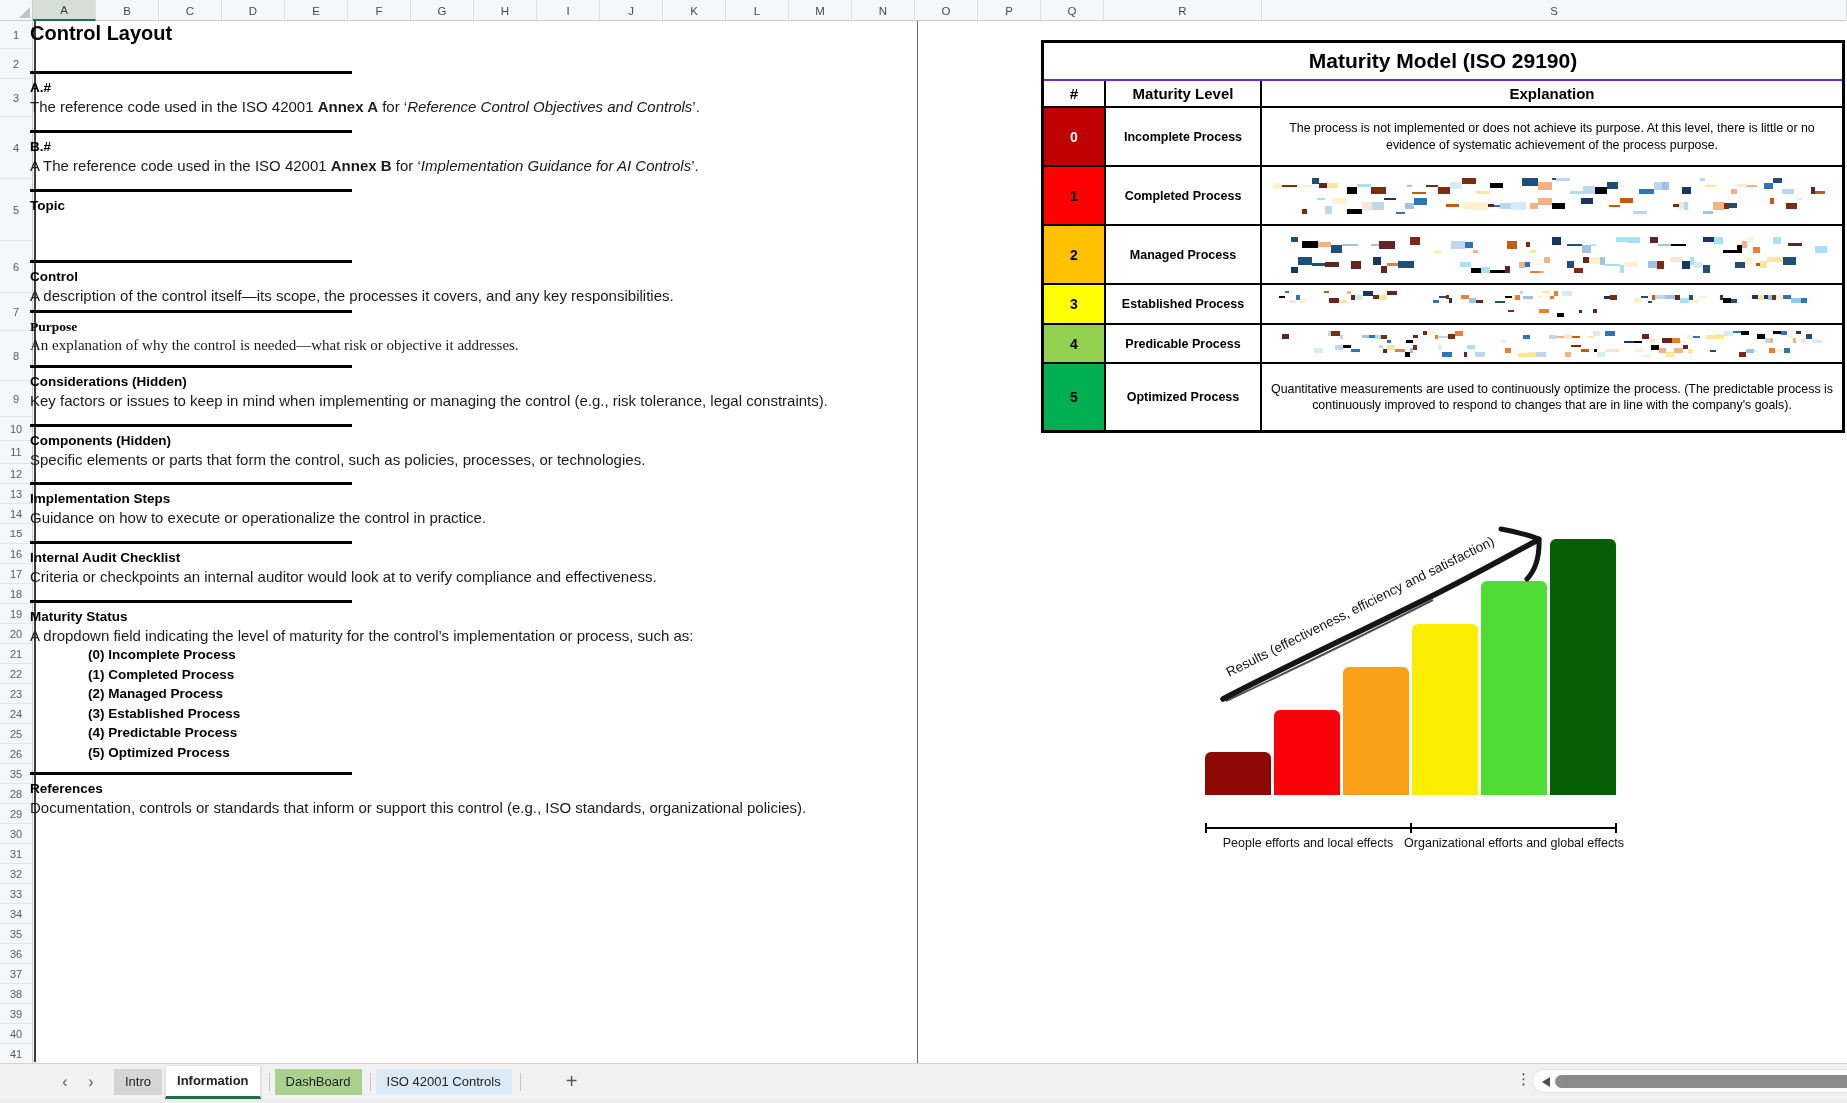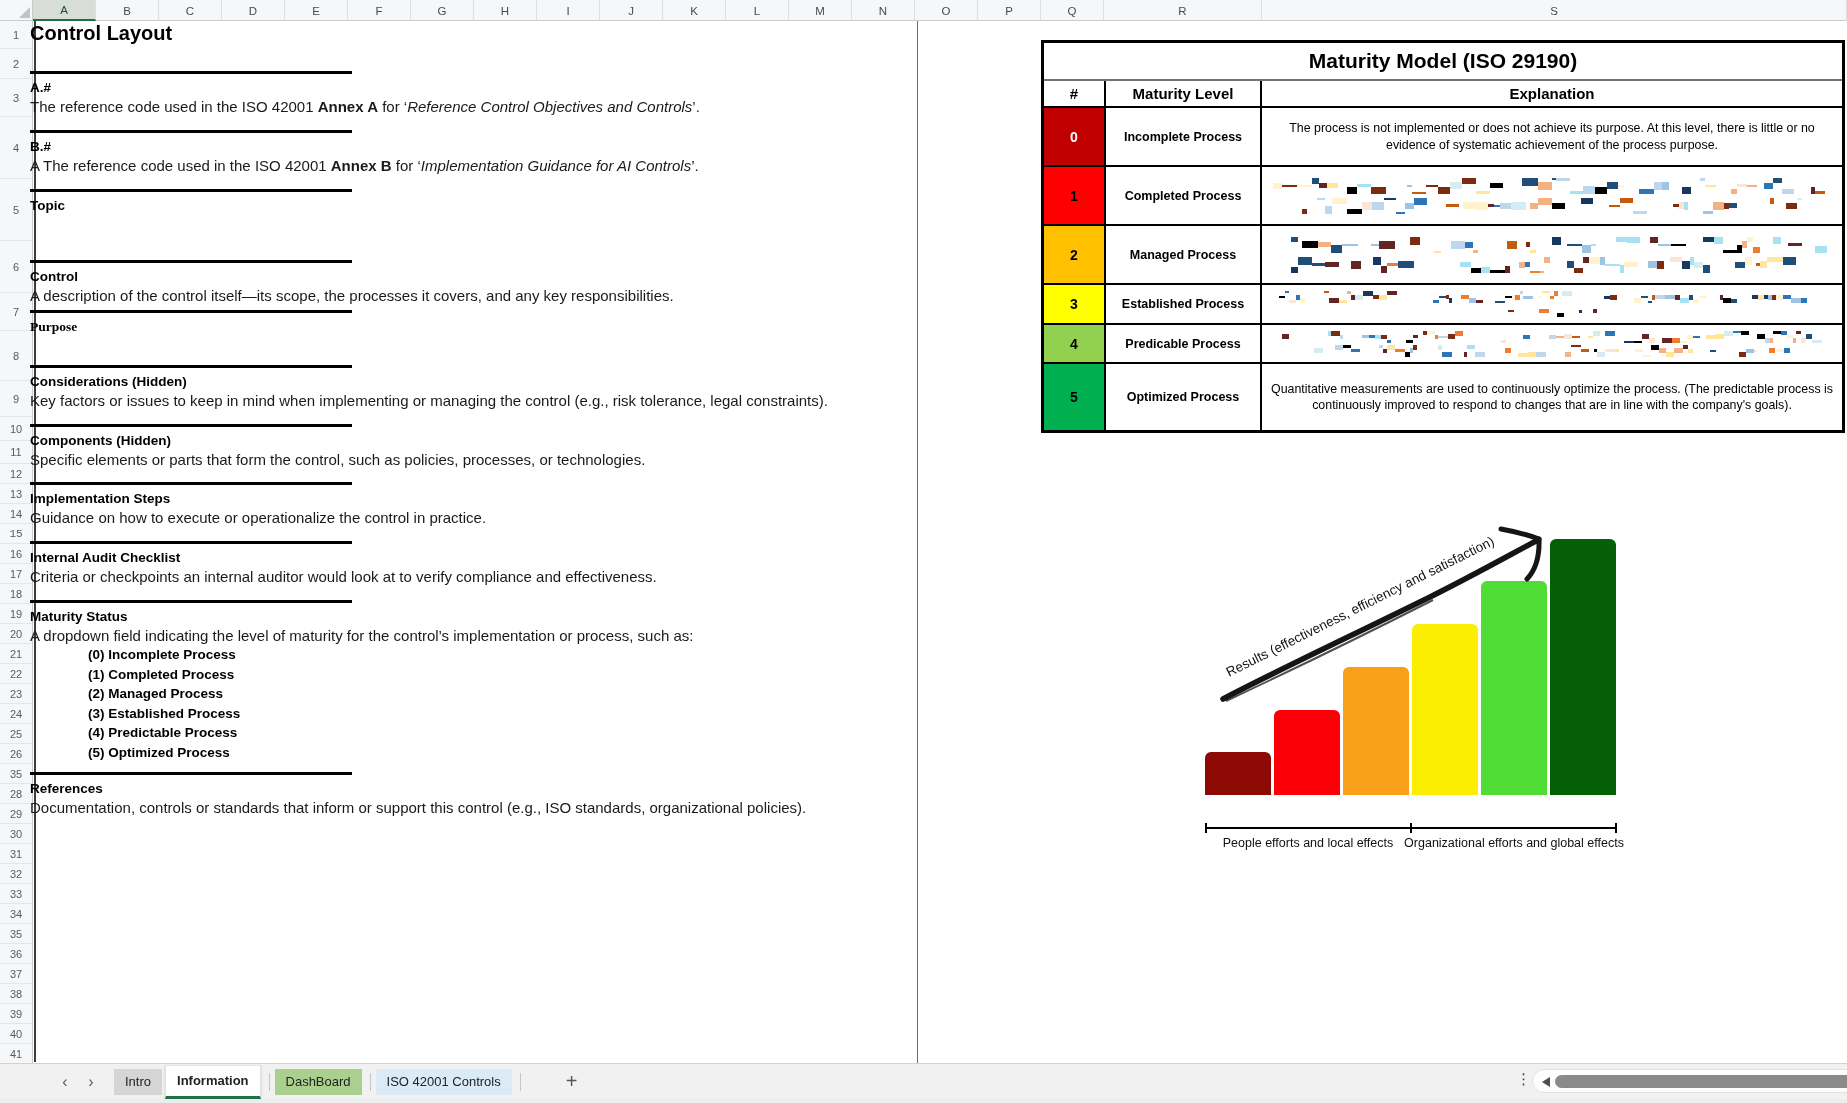--- a/index.html
+++ b/index.html
@@ -30,21 +30,21 @@
   .section{position:absolute;left:30px;}
   .sec-divider{width:322px;height:3px;background:#000;margin-bottom:4px;}
   .sec-heading{font-size:13.5px;font-weight:bold;line-height:19px;color:#000;white-space:nowrap;}
   .sec-desc{font-size:15px;line-height:19px;color:#1a1a1a;white-space:nowrap;}
   .sec-list{margin-left:58px;}
   .sec-list div{font-size:13.5px;font-weight:bold;line-height:19.6px;color:#000;white-space:nowrap;}
   
   #mtable{position:absolute;left:1041px;top:40px;width:804px;box-sizing:border-box;
     border:3px solid #000;background:#fff;}
   .mt-title{height:36px;line-height:36px;text-align:center;font-size:21px;font-weight:bold;
-    border-bottom:2px solid #737373;}
+    border-bottom:2px solid #6d28d9;}
   .mt-header{display:flex;height:27px;border-bottom:2px solid #000;box-sizing:border-box;}
   .mt-h{box-sizing:border-box;display:flex;align-items:center;justify-content:center;
     font-weight:bold;font-size:15px;border-right:2px solid #000;}
   .mt-h:last-child{border-right:none;}
   .mt-row{display:flex;border-bottom:2px solid #000;box-sizing:border-box;}
   .mt-row:last-child{border-bottom:none;}
   .mt-num{width:62px;box-sizing:border-box;border-right:2px solid #000;display:flex;
     align-items:center;justify-content:center;font-weight:bold;font-size:14px;flex:none;}
   .mt-level{width:156px;box-sizing:border-box;border-right:2px solid #000;display:flex;
     align-items:center;justify-content:center;font-weight:bold;font-size:12.5px;
@@ -174,20 +174,21 @@
         <div class="sec-heading">Topic</div>
       </div>
       <div class="section" style="top: 260px;">
         <div class="sec-divider"></div>
         <div class="sec-heading">Control</div>
         <div class="sec-desc"><span>A description of the control itself—its scope, the processes it covers, and any key responsibilities.</span></div>
       </div>
       <div class="section" style="top: 310px; font-family: Liberation Serif, serif;">
         <div class="sec-divider"></div>
         <div class="sec-heading">Purpose</div>
+        <div class="sec-desc"><span>An explanation of why the control is needed—what risk or objective it addresses.</span></div>
       </div>
       <div class="section" style="top: 365px;">
         <div class="sec-divider"></div>
         <div class="sec-heading">Considerations (Hidden)</div>
         <div class="sec-desc"><span>Key factors or issues to keep in mind when implementing or managing the control (e.g., risk tolerance, legal constraints).</span></div>
       </div>
       <div class="section" style="top: 424px;">
         <div class="sec-divider"></div>
         <div class="sec-heading">Components (Hidden)</div>
         <div class="sec-desc"><span>Specific elements or parts that form the control, such as policies, processes, or technologies.</span></div>

